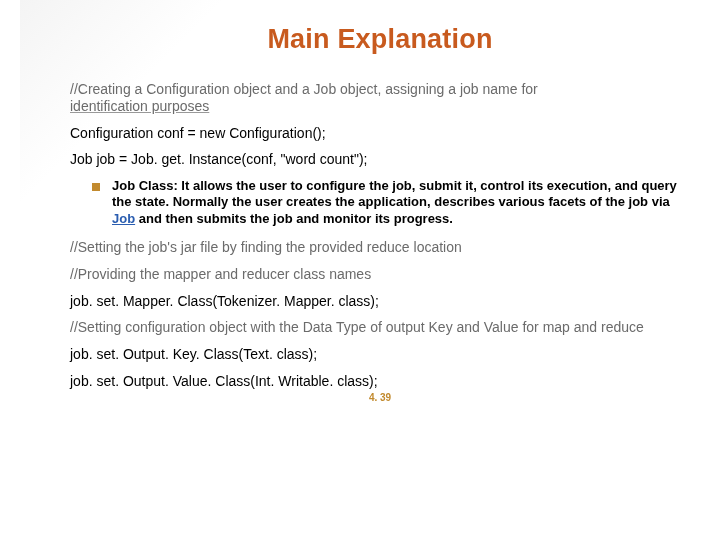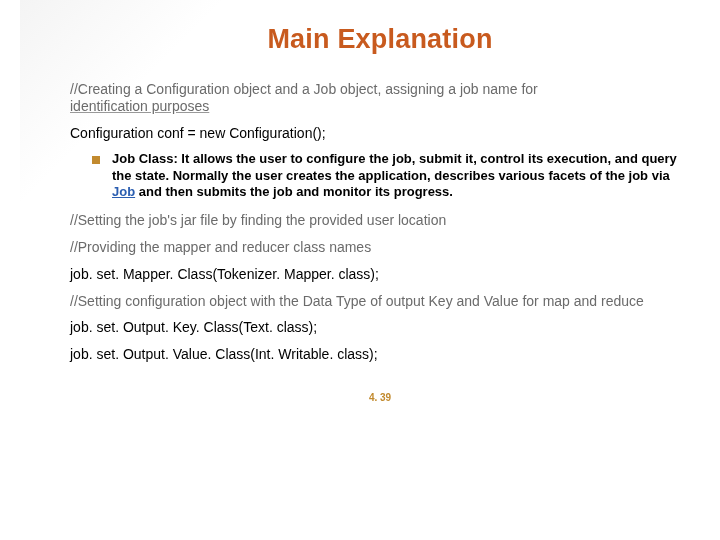--- a/index.html
+++ b/index.html
@@ -90,31 +90,32 @@
   <div class="title">Main Explanation</div>
 
   <div class="body">
 
     <div class="comment">
       <span>//Creating a Configuration object and a Job object, assigning a job name for</span><br>
       <span class="underline">identification purposes</span>
     </div>
 
     <div class="code-line">Configuration conf = new Configuration();</div>
+    <div class="code-line">Job job = Job. get. Instance(conf, "word count");</div>
 
     <div class="bullet-wrap">
       <div class="bullet">
         <div class="bullet-mark"></div>
         <div class="bullet-text">
           <span>Job Class: It allows the user to configure the job, submit it, control its execution, and query the state. Normally the user creates the application, describes various facets of the job via </span><span class="link">Job</span><span> and then submits the job and monitor its progress.</span>
         </div>
       </div>
     </div>
 
-    <div class="comment">//Setting the job's jar file by finding the provided user location</div>
+    <div class="comment">//Setting the job's jar file by finding the provided reduce location</div>
 
     <div class="comment">//Providing the mapper and reducer class names</div>
     <div class="code-line">job. set. Mapper. Class(Tokenizer. Mapper. class);</div>
 
     <div class="comment">//Setting configuration object with the Data Type of output Key and Value for map and reduce</div>
     <div class="code-line">job. set. Output. Key. Class(Text. class);</div>
     <div class="code-line">job. set. Output. Value. Class(Int. Writable. class);</div>
 
   </div>
 

